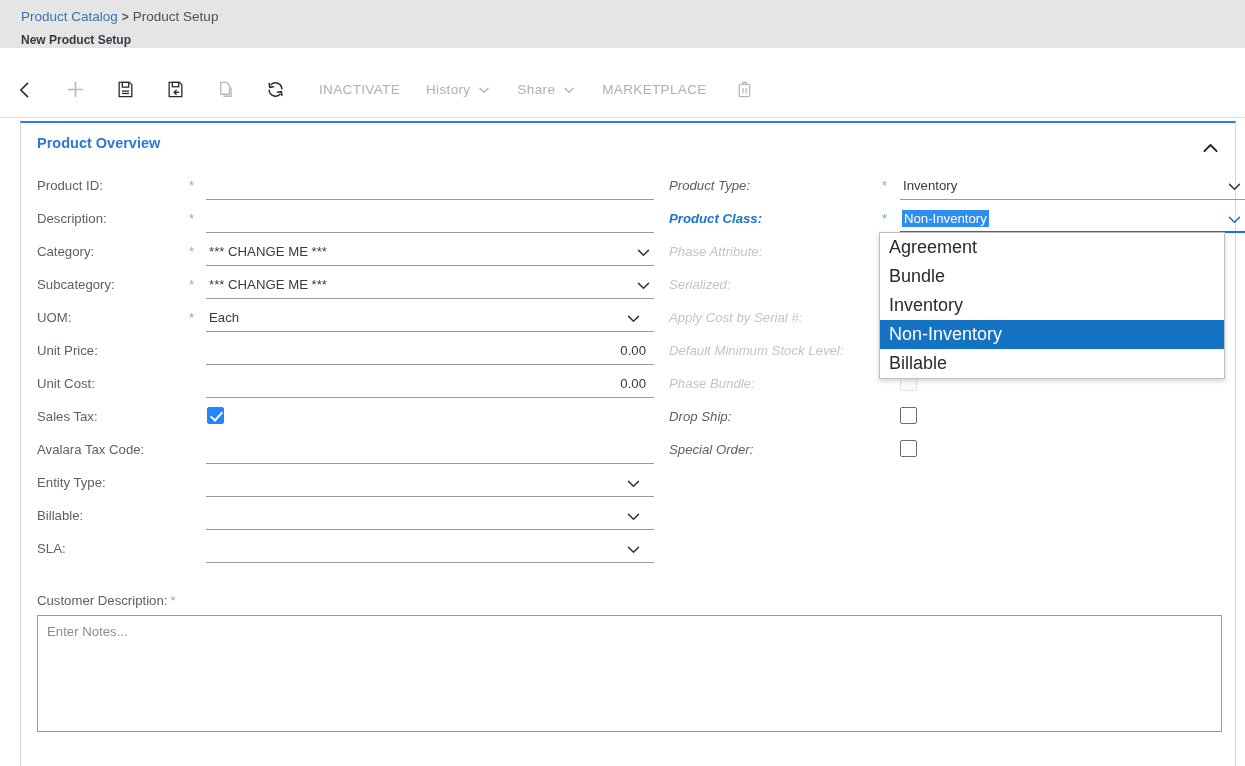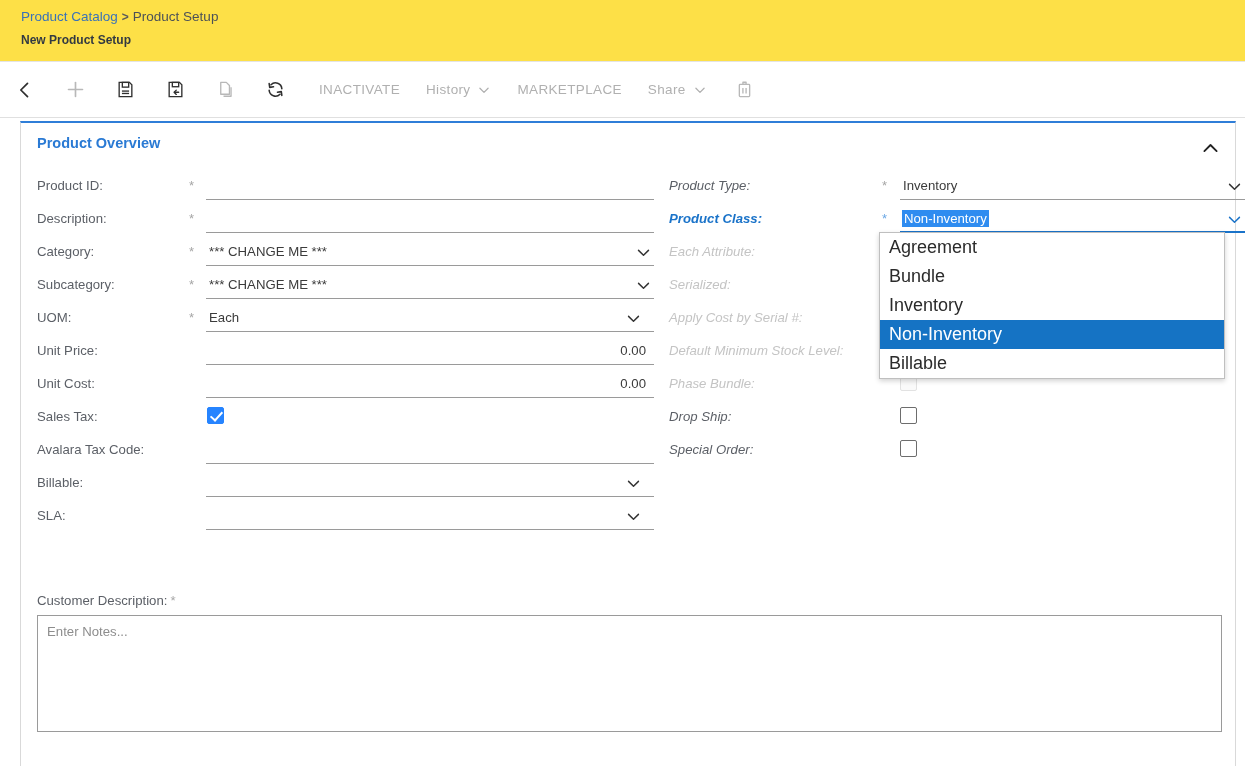--- a/index.html
+++ b/index.html
@@ -8,22 +8,22 @@
     width: 1245px; height: 766px;
     background: #ffffff;
     font-family: "Liberation Sans", sans-serif;
     overflow: hidden;
   }
 
   
   .page-header {
     position: absolute;
     left: 0; top: 0;
-    width: 1245px; height: 62px;
-    background: #fde047;
+    width: 1245px; height: 48px;
+    background: #e5e5e5;
     border-bottom: 1px solid #e4e4e4;
   }
   .breadcrumb {
     position: absolute;
     left: 21px; top: 9px;
     font-size: 13.5px;
     color: #5f6368;
     white-space: nowrap;
   }
   .breadcrumb .crumb-link {
@@ -315,31 +315,31 @@
 
   <div class="tb-text">
     <span>History</span>
     <span class="caret">
       <svg width="14" height="14" viewBox="0 0 24 24" fill="none" stroke="currentColor" stroke-width="2.2" stroke-linecap="round" stroke-linejoin="round">
           <polyline points="5 9 12 16 19 9"></polyline>
         </svg>
     </span>
   </div>
 
-  <div class="tb-text">MARKETPLACE</div>
-
   <div class="tb-text">
     <span>Share</span>
     <span class="caret">
       <svg width="14" height="14" viewBox="0 0 24 24" fill="none" stroke="currentColor" stroke-width="2.2" stroke-linecap="round" stroke-linejoin="round">
           <polyline points="5 9 12 16 19 9"></polyline>
         </svg>
     </span>
   </div>
 
+  <div class="tb-text">MARKETPLACE</div>
+
   <div class="tb-icon dim">
     <svg width="19" height="19" viewBox="0 0 24 24" fill="none" stroke="currentColor" stroke-width="1.7" stroke-linejoin="round">
       <rect x="5.5" y="5.5" width="13" height="15.5" rx="1"></rect>
       <path d="M10 2.8h4v2.7h-4z"></path>
       <line x1="10" y1="10" x2="10" y2="17"></line>
       <line x1="14" y1="10" x2="14" y2="17"></line>
     </svg>
   </div>
 </div>
 
@@ -427,20 +427,31 @@
       <div class="cbox checked"></div>
     </div>
 
     <div class="frow">
       <span class="flabel">Avalara Tax Code:</span>
       <div class="fctrl">
         <span class="fval"></span>
       </div>
     </div>
 
+    <div class="frow">
+      <span class="flabel">Entity Type:</span>
+      <div class="fctrl">
+        <span class="fval"></span>
+        <span class="chev" style="right:12px;">
+          <svg width="17" height="17" viewBox="0 0 24 24" fill="none" stroke="currentColor" stroke-width="2" stroke-linecap="round" stroke-linejoin="round">
+              <polyline points="5 9 12 16 19 9"></polyline>
+            </svg>
+        </span>
+      </div>
+    </div>
 
     <div class="frow">
       <span class="flabel">Billable:</span>
       <div class="fctrl">
         <span class="fval"></span>
         <span class="chev" style="right:12px;">
           <svg width="17" height="17" viewBox="0 0 24 24" fill="none" stroke="currentColor" stroke-width="2" stroke-linecap="round" stroke-linejoin="round">
               <polyline points="5 9 12 16 19 9"></polyline>
             </svg>
         </span>
@@ -483,21 +494,21 @@
         <span class="fval selected">Non-Inventory</span>
         <span class="chev blue">
           <svg width="17" height="17" viewBox="0 0 24 24" fill="none" stroke="currentColor" stroke-width="2" stroke-linecap="round" stroke-linejoin="round">
               <polyline points="5 9 12 16 19 9"></polyline>
             </svg>
         </span>
       </div>
     </div>
 
     <div class="frow">
-      <span class="flabel disabled">Each Attribute:</span>
+      <span class="flabel disabled">Phase Attribute:</span>
     </div>
 
     <div class="frow">
       <span class="flabel disabled">Serialized:</span>
     </div>
 
     <div class="frow">
       <span class="flabel disabled">Apply Cost by Serial #:</span>
     </div>
 

